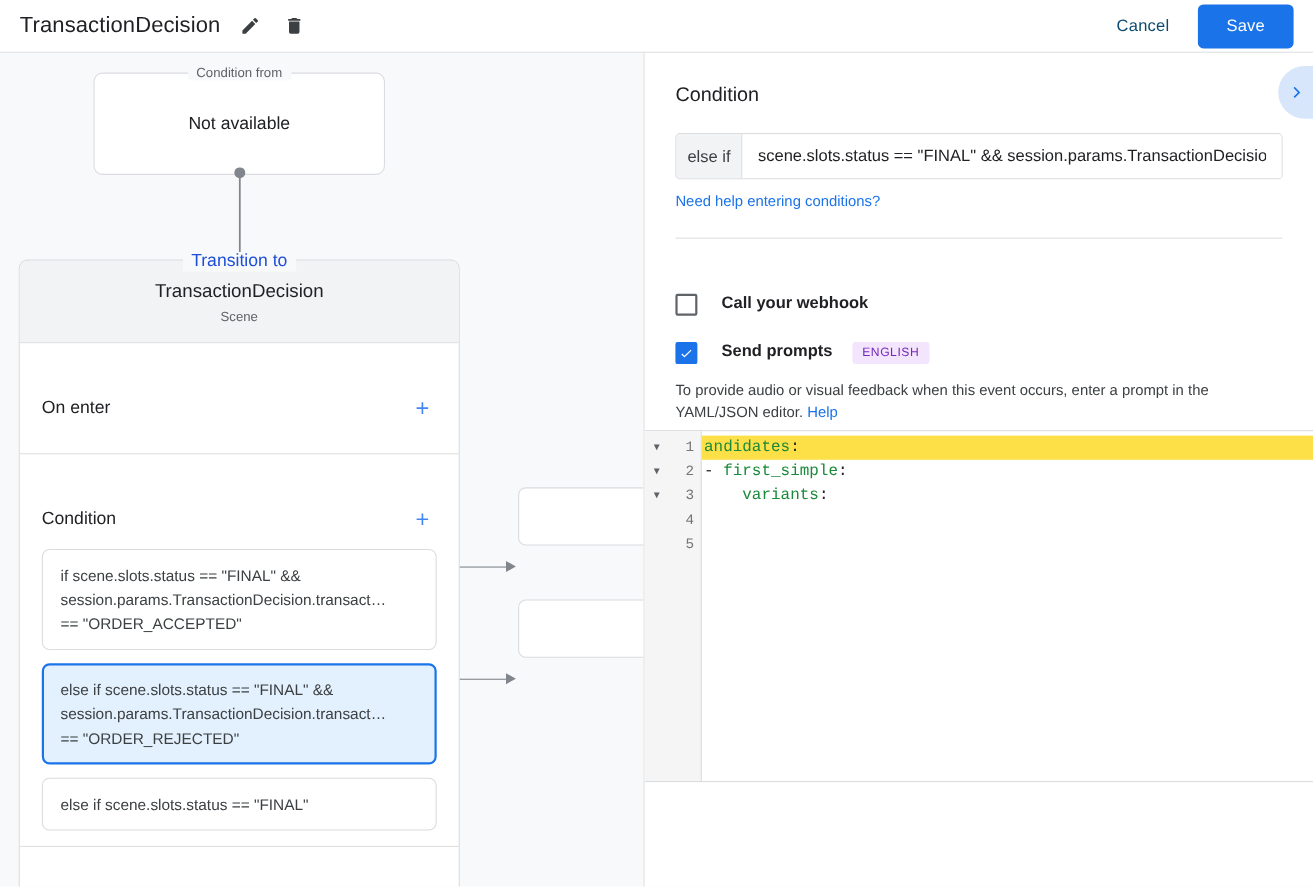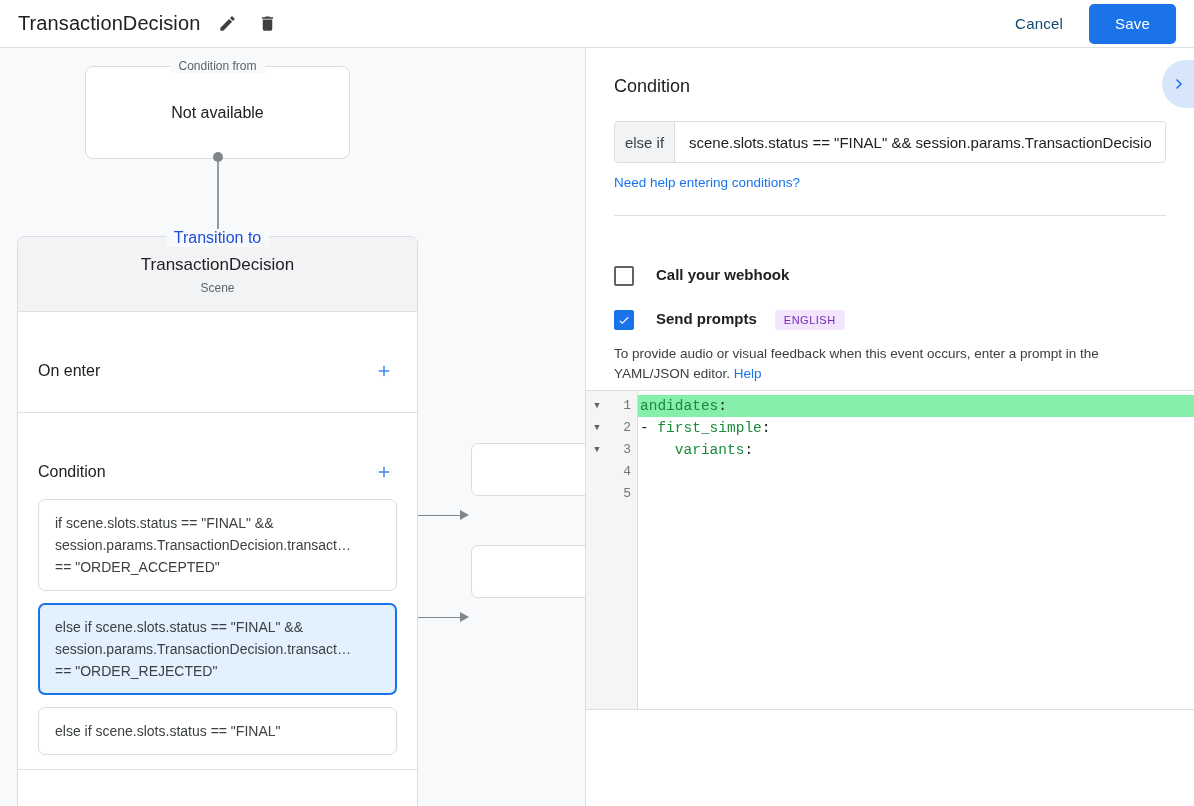--- a/index.html
+++ b/index.html
@@ -197,21 +197,21 @@
   .ed-gutter {
     width: 52px; flex: 0 0 52px; background: #f5f5f5; border-right: 1px solid #dadce0;
     padding-top: 4px;
   }
   .g-row { display: flex; align-items: center; height: 22px; padding-right: 6px; }
   .g-fold { width: 22px; text-align: center; color: #5f6368; font-size: 9px; }
   .g-num { flex: 1 1 auto; text-align: right; color: #757575; font-size: 13px;
            font-family: "Liberation Mono", monospace; }
   .ed-code { flex: 1 1 auto; padding-top: 4px; position: relative; overflow: hidden; }
   .c-row { height: 22px; white-space: pre; padding-left: 2px; color: #202124; }
-  .c-row.hl { background: #86efac; }
+  .c-row.hl { background: #fde047; }
   .k { color: #1a8a3a; }
   .p { color: #202124; }
   .s { color: #b5152b; }
   .t { color: #202124; }
 </style>
 </head>
 <body>
 
 <div class="app">
 

